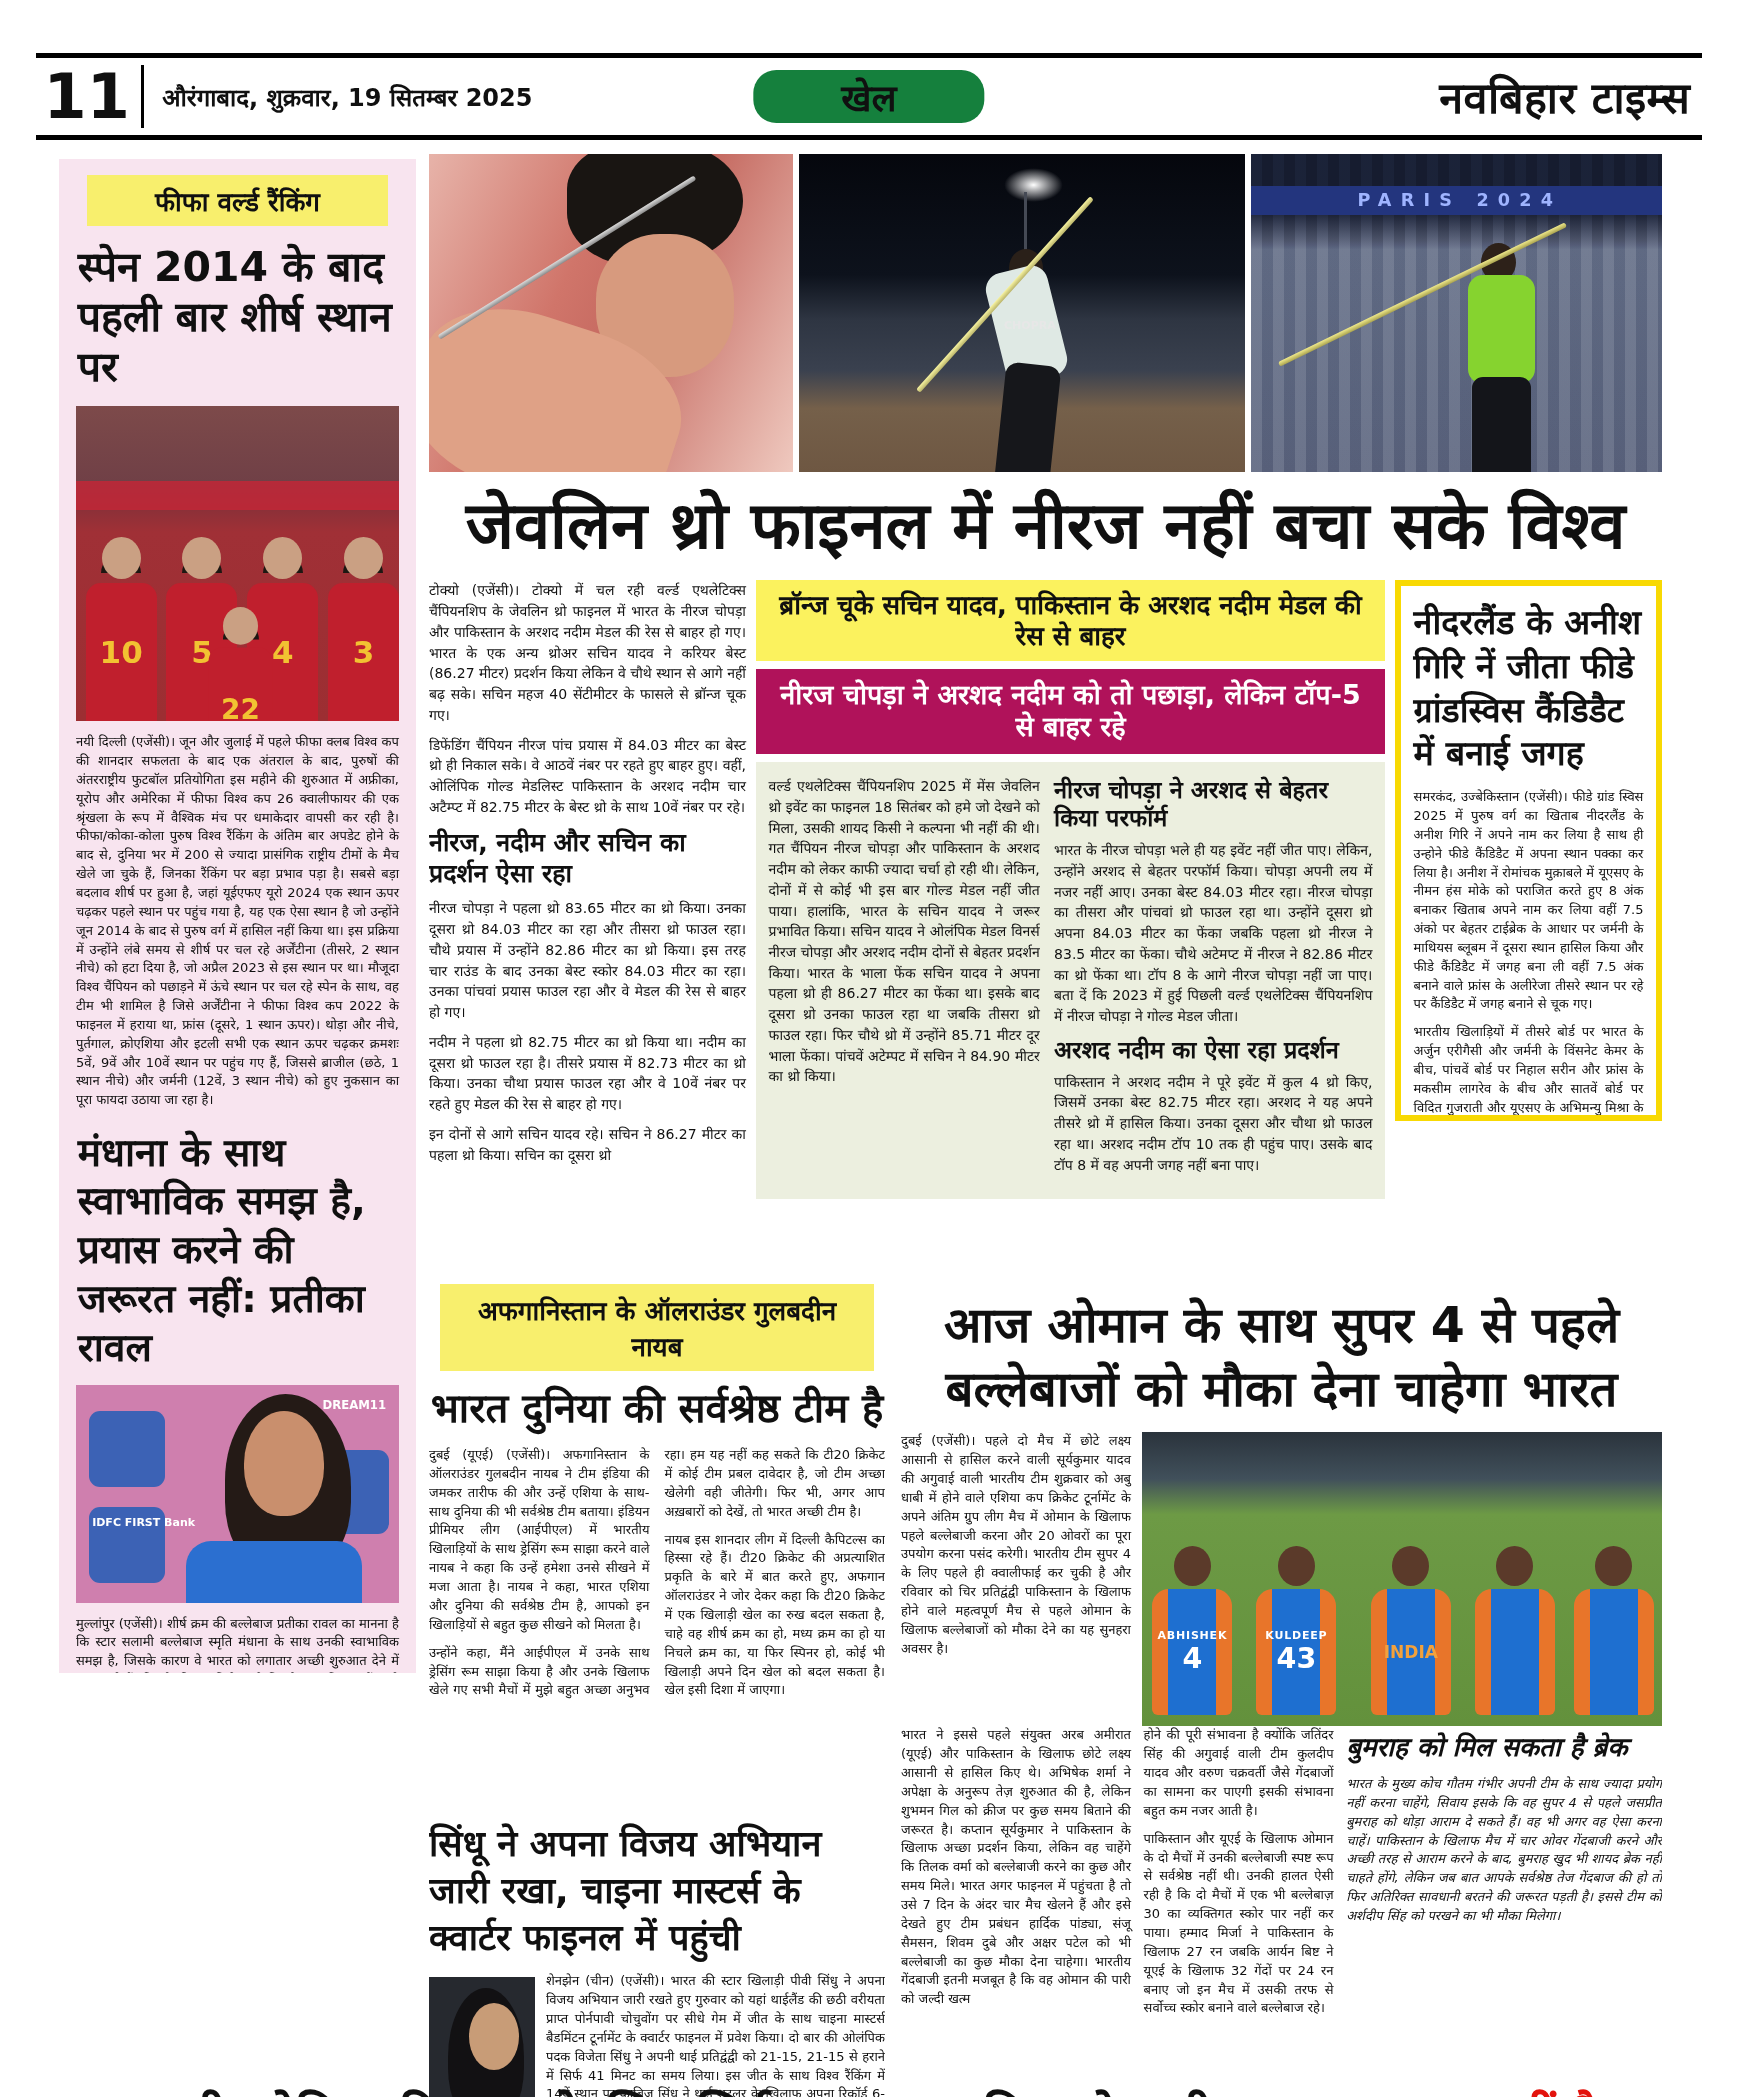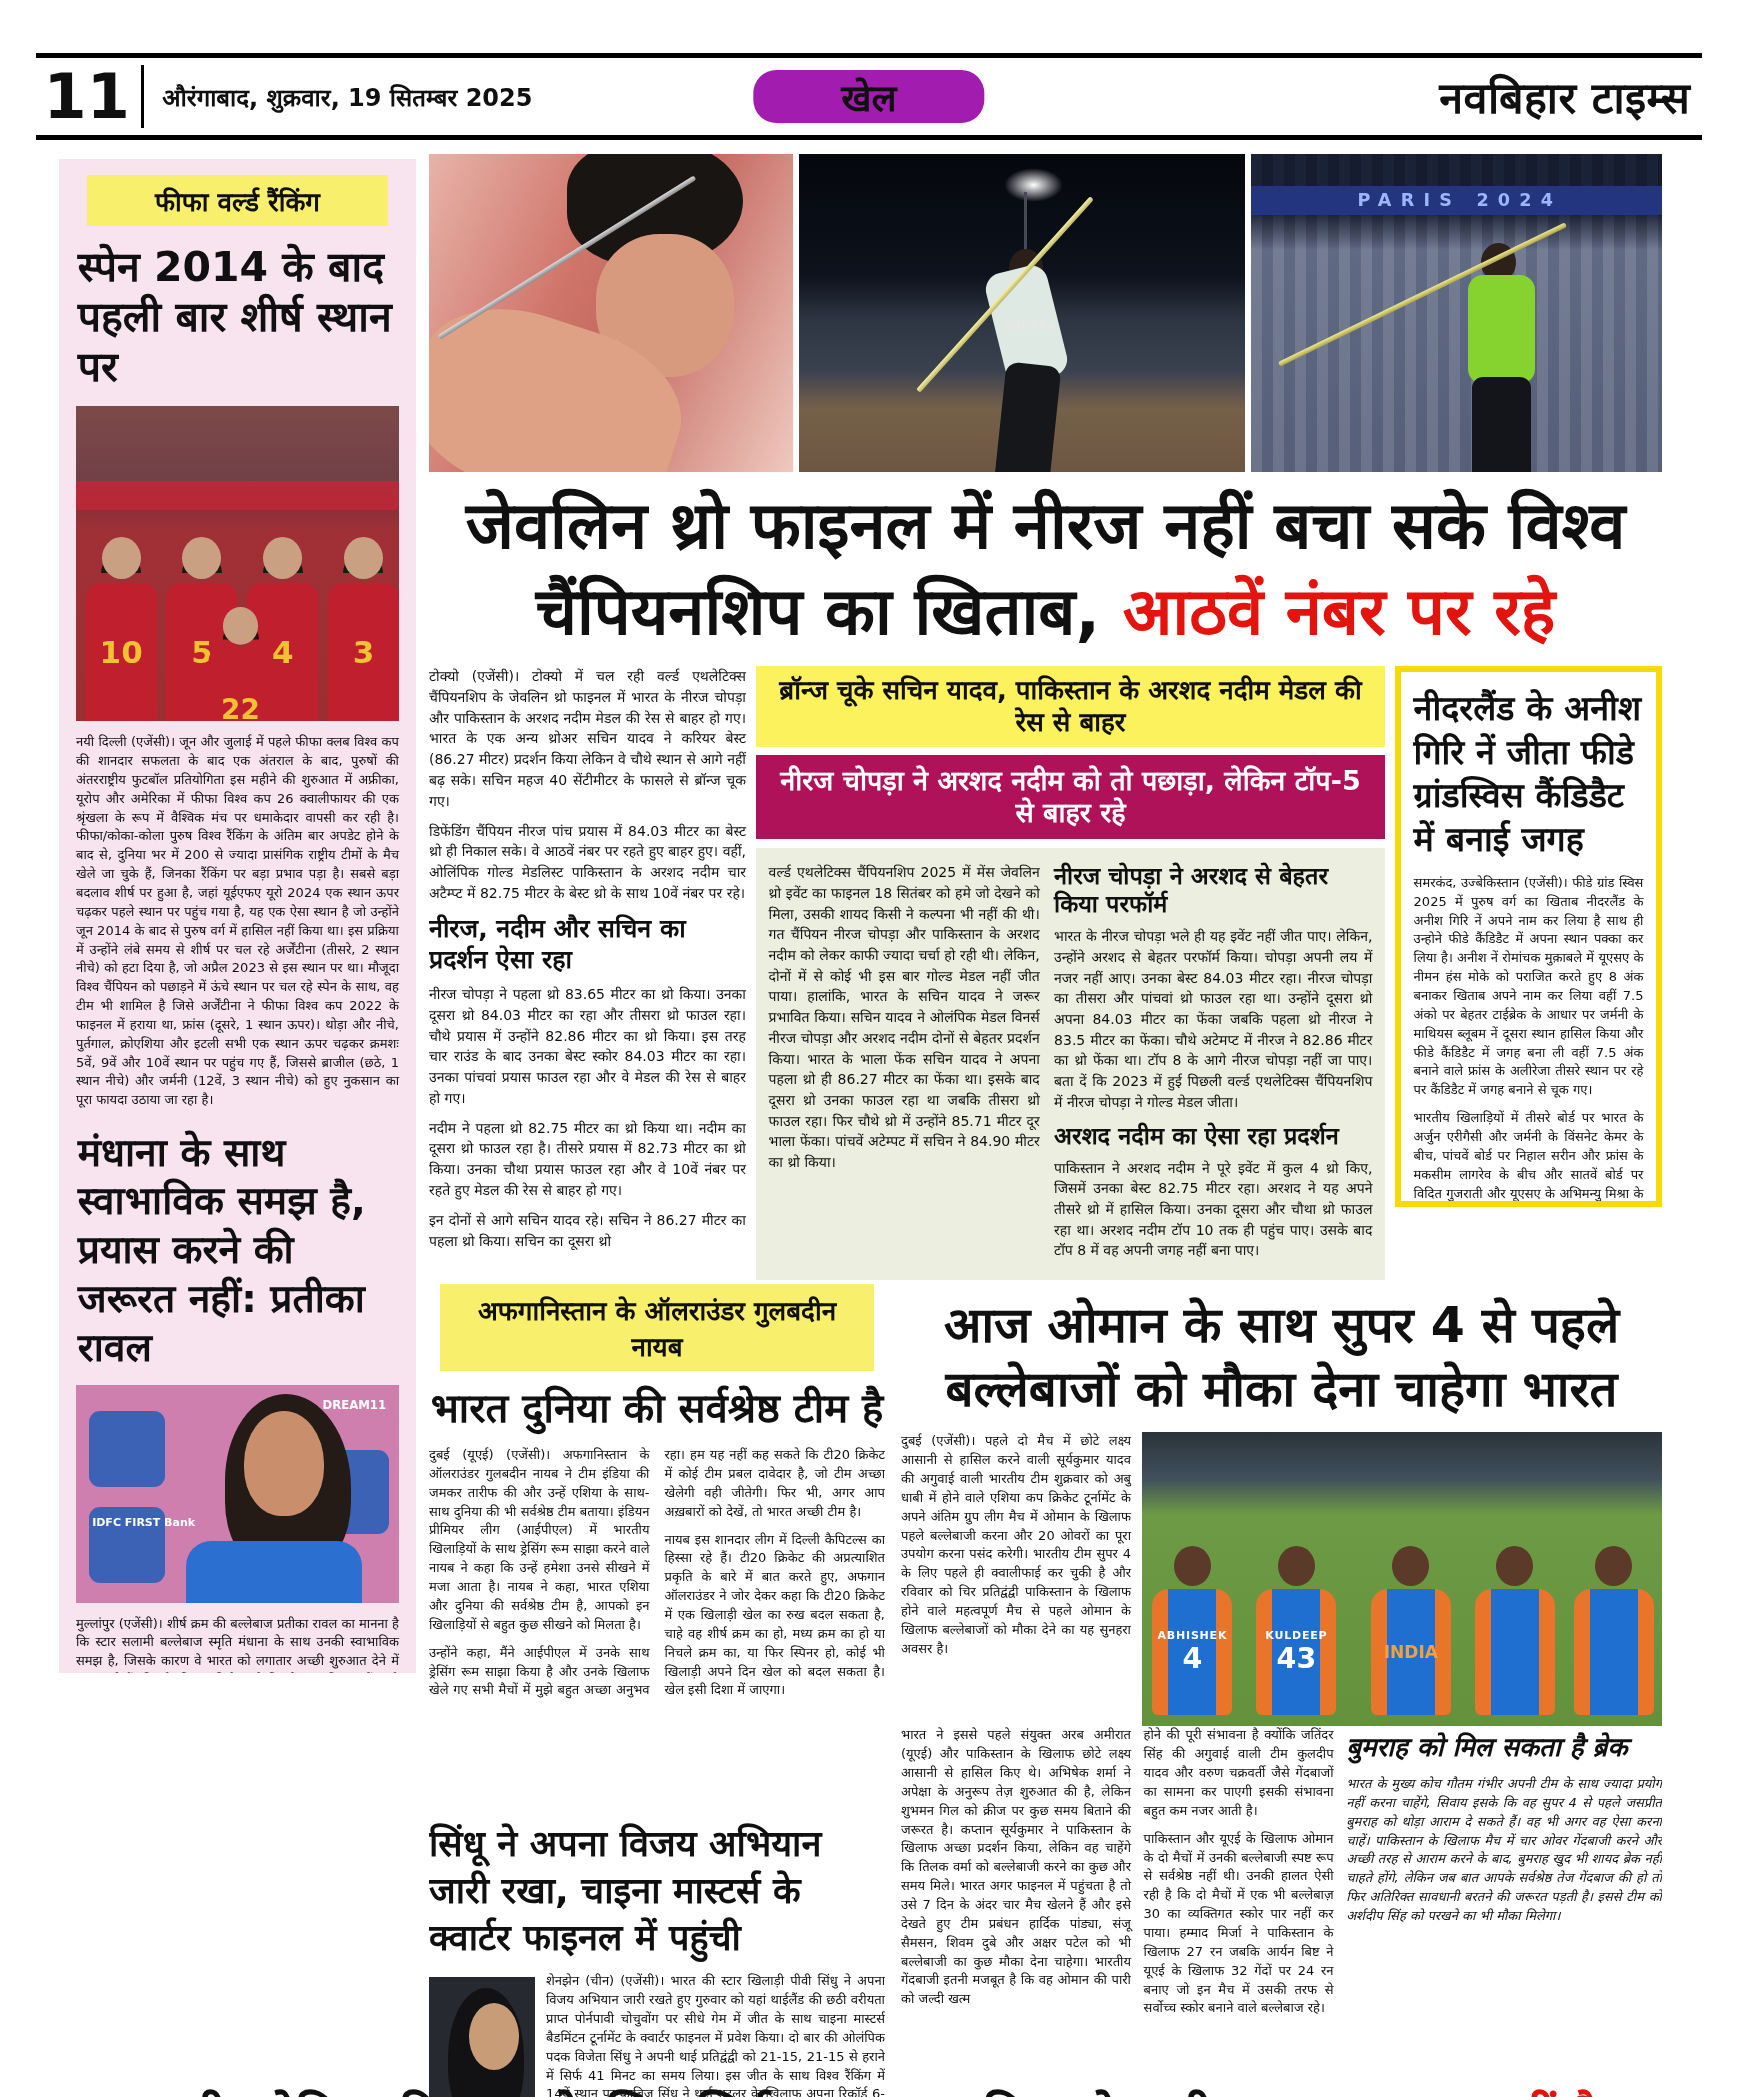--- a/index.html
+++ b/index.html
@@ -10,21 +10,21 @@
   .bt2{font-size:14px;line-height:1.48;text-align:justify;}
   p{margin:0 0 9.2px 0;}
 
   
   #header{position:absolute;left:36px;top:53px;width:1666px;height:87px;
           border-top:5.9px solid #000;border-bottom:5.9px solid #000;
           display:flex;align-items:center;box-sizing:border-box;background:#fff;}
   .pgnum{font-size:62px;font-weight:700;line-height:1;padding:0 11px 0 7.6px;}
   .vline{width:2.9px;height:63px;background:#000;margin-right:18.5px;}
   .hdate{font-size:24px;font-weight:700;}
-  .khel-pill{position:absolute;left:50%;transform:translateX(-50%);background:#a21caf;
+  .khel-pill{position:absolute;left:50%;transform:translateX(-50%);background:#15803d;
              border-radius:23px;padding:1px 88px;font-size:37px;font-weight:700;}
   .masthead{margin-left:auto;font-size:43px;font-weight:800;padding-right:11.7px;letter-spacing:0.4px;}
 
   
   #sidebar{position:absolute;left:59px;top:159px;width:357px;height:1514px;background:#f8e4ef;
            padding:16px 17px;box-sizing:border-box;overflow:hidden;}
   .kicker{background:#f8ef6d;font-weight:700;font-size:26px;text-align:center;
           padding:7.6px 10px;margin:0 11px;}
   .side-head{font-size:41px;font-weight:700;line-height:1.22;margin:16px 1.7px 13.4px;}
   .side-head2{font-size:39px;font-weight:700;line-height:1.25;margin:18.5px 1.7px 12.6px;}
@@ -221,21 +221,20 @@
       <div class="photo ph3">
         <div class="ledband">PARIS 2024</div>
         <div class="head"></div>
         <div class="vest"></div>
         <div class="legs"></div>
         <div class="jav" style="left:12.6px;top:138px;width:319px;background:linear-gradient(#efe98b,#a9a24f);transform:rotate(-26deg);"></div>
       </div>
     </div>
     <div class="lead-head">
       <div>जेवलिन थ्रो फाइनल में नीरज नहीं बचा सके विश्व</div>
-      <div><span>चैंपियनशिप का खिताब, </span><span class="red">आठवें नंबर पर रहे</span></div>
     </div>
     <div class="lead-cols">
       <div class="lc1">
         <p class="bt2">टोक्यो (एजेंसी)। टोक्यो में चल रही वर्ल्ड एथलेटिक्स चैंपियनशिप के जेवलिन थ्रो फाइनल में भारत के नीरज चोपड़ा और पाकिस्तान के अरशद नदीम मेडल की रेस से बाहर हो गए। भारत के एक अन्य थ्रोअर सचिन यादव ने करियर बेस्ट (86.27 मीटर) प्रदर्शन किया लेकिन वे चौथे स्थान से आगे नहीं बढ़ सके। सचिन महज 40 सेंटीमीटर के फासले से ब्रॉन्ज चूक गए।</p>
         <p class="bt2">डिफेंडिंग चैंपियन नीरज पांच प्रयास में 84.03 मीटर का बेस्ट थ्रो ही निकाल सके। वे आठवें नंबर पर रहते हुए बाहर हुए। वहीं, ओलिंपिक गोल्ड मेडलिस्ट पाकिस्तान के अरशद नदीम चार अटैम्प्ट में 82.75 मीटर के बेस्ट थ्रो के साथ 10वें नंबर पर रहे।</p>
         <div class="sub-head">नीरज, नदीम और सचिन का प्रदर्शन ऐसा रहा</div>
         <p class="bt2">नीरज चोपड़ा ने पहला थ्रो 83.65 मीटर का थ्रो किया। उनका दूसरा थ्रो 84.03 मीटर का रहा और तीसरा थ्रो फाउल रहा। चौथे प्रयास में उन्होंने 82.86 मीटर का थ्रो किया। इस तरह चार राउंड के बाद उनका बेस्ट स्कोर 84.03 मीटर का रहा। उनका पांचवां प्रयास फाउल रहा और वे मेडल की रेस से बाहर हो गए।</p>
         <p class="bt2">नदीम ने पहला थ्रो 82.75 मीटर का थ्रो किया था। नदीम का दूसरा थ्रो फाउल रहा है। तीसरे प्रयास में 82.73 मीटर का थ्रो किया। उनका चौथा प्रयास फाउल रहा और वे 10वें नंबर पर रहते हुए मेडल की रेस से बाहर हो गए।</p>
         <p class="bt2">इन दोनों से आगे सचिन यादव रहे। सचिन ने 86.27 मीटर का पहला थ्रो किया। सचिन का दूसरा थ्रो</p>
       </div>

